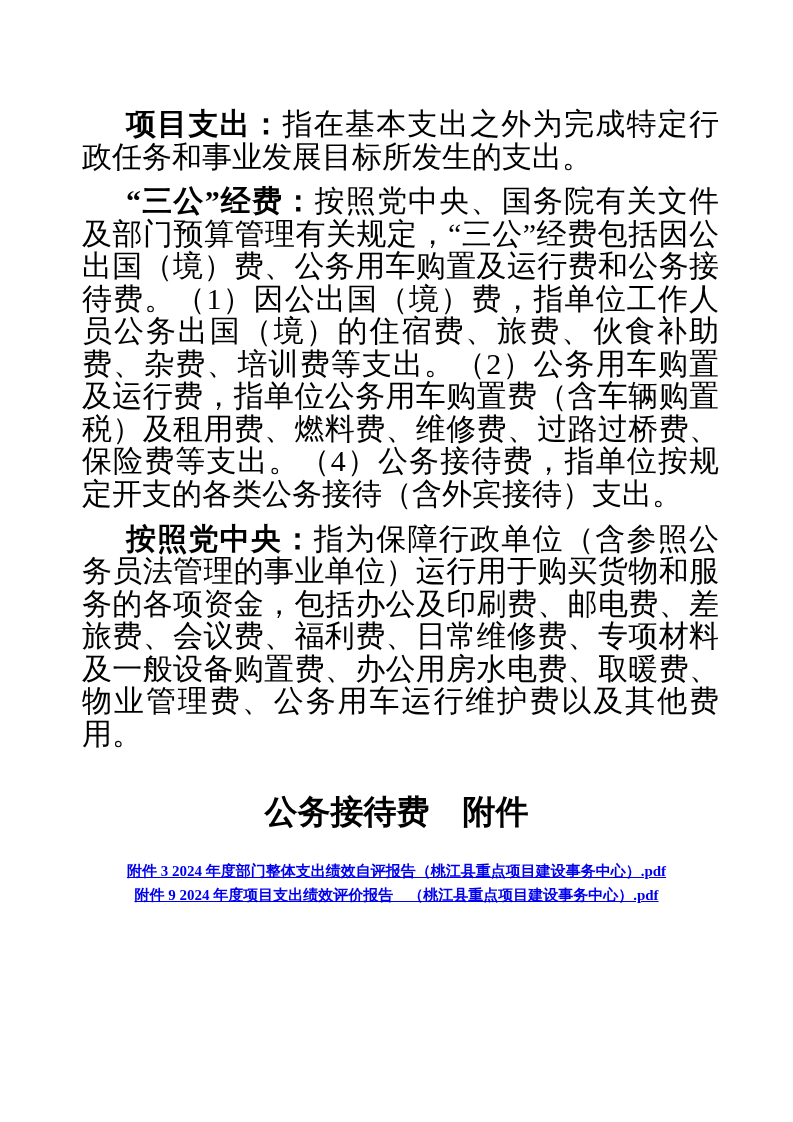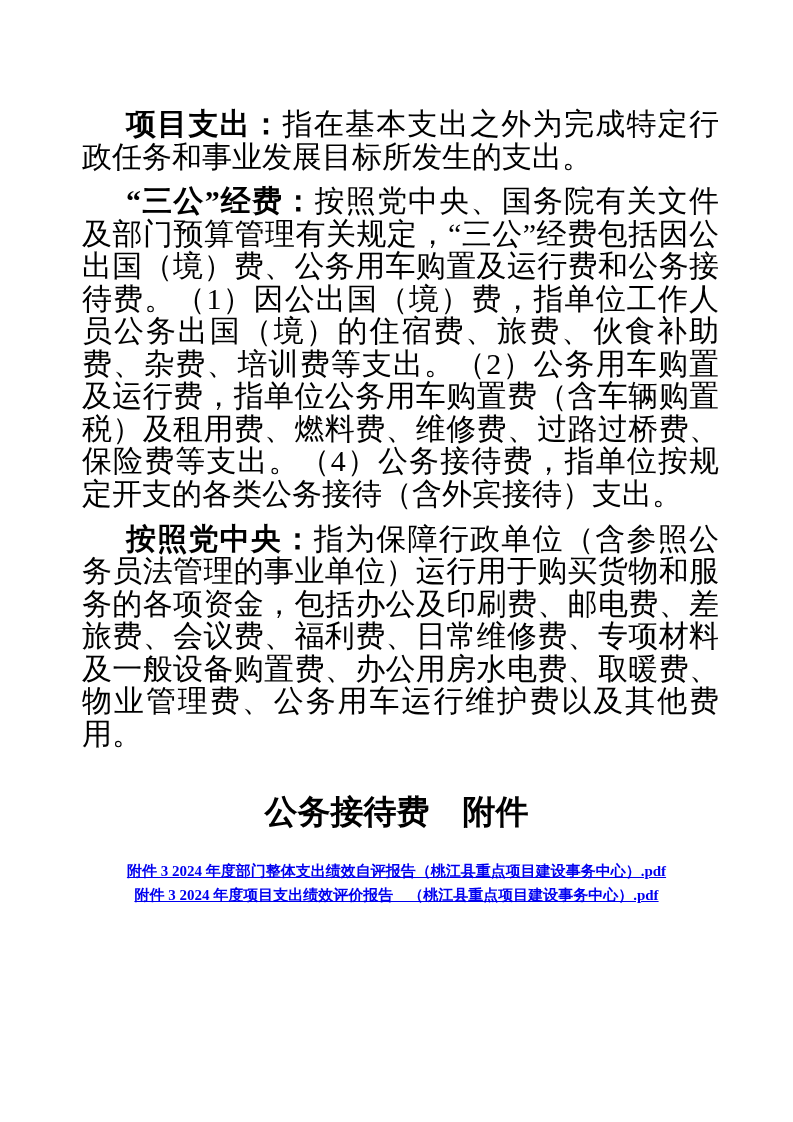--- a/index.html
+++ b/index.html
@@ -72,16 +72,16 @@
 
     <p class="para"><span class="term">“三公”经费：</span><span>按照党中央、国务院有关文件及部门预算管理有关规定，“三公”经费包括因公出国（境）费、公务用车购置及运行费和公务接待费。（1）因公出国（境）费，指单位工作人员公务出国（境）的住宿费、旅费、伙食补助费、杂费、培训费等支出。（2）公务用车购置及运行费，指单位公务用车购置费（含车辆购置税）及租用费、燃料费、维修费、过路过桥费、保险费等支出。（4）公务接待费，指单位按规定开支的各类公务接待（含外宾接待）支出。</span></p>
 
     <p class="para"><span class="term">按照党中央：</span><span>指为保障行政单位（含参照公务员法管理的事业单位）运行用于购买货物和服务的各项资金，包括办公及印刷费、邮电费、差旅费、会议费、福利费、日常维修费、专项材料及一般设备购置费、办公用房水电费、取暖费、物业管理费、公务用车运行维护费以及其他费用。</span></p>
   </div>
 
   <h1 class="section-heading">公务接待费　附件</h1>
 
   <div class="attachments">
     <div class="attachment-row"><a class="attachment-link" href="#">附件 3 2024 年度部门整体支出绩效自评报告（桃江县重点项目建设事务中心）.pdf</a></div>
-    <div class="attachment-row"><a class="attachment-link" href="#">附件 3 2024 年度项目支出绩效评价报告　（桃江县重点项目建设事务中心）.pdf</a></div>
+    <div class="attachment-row"><a class="attachment-link" href="#">附件 9 2024 年度项目支出绩效评价报告　（桃江县重点项目建设事务中心）.pdf</a></div>
   </div>
 
 </div>
 
 </body></html>

